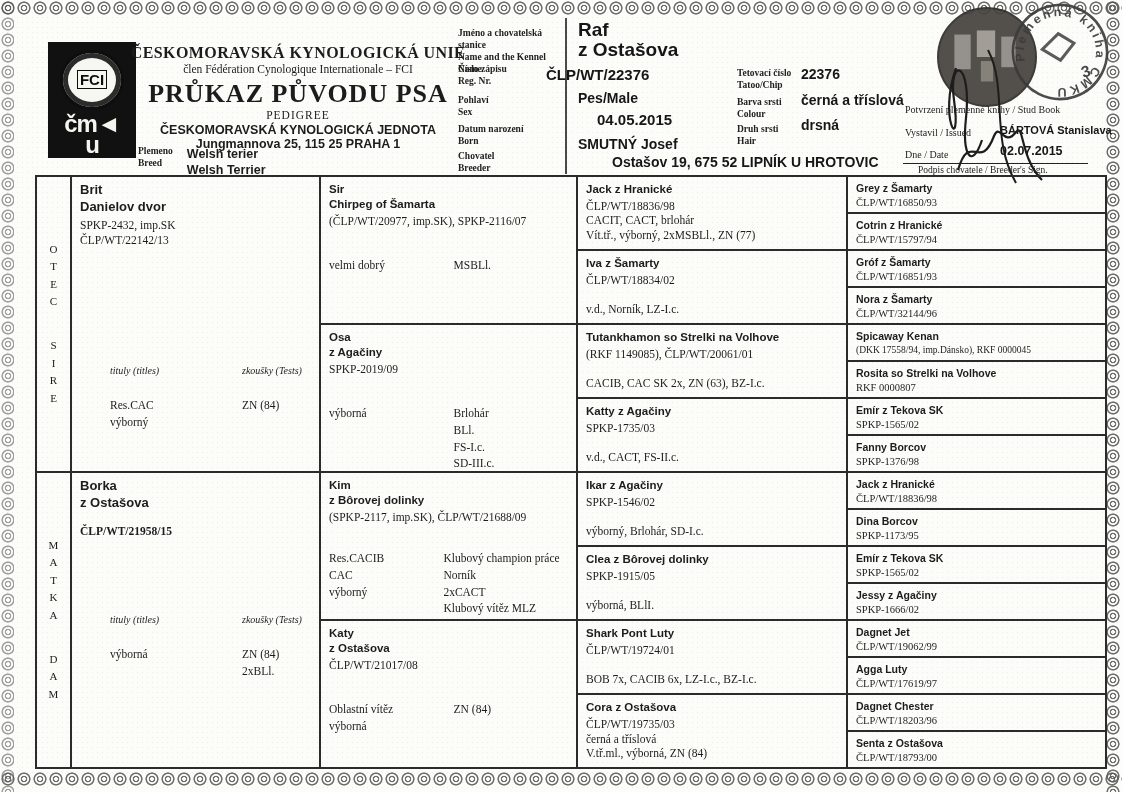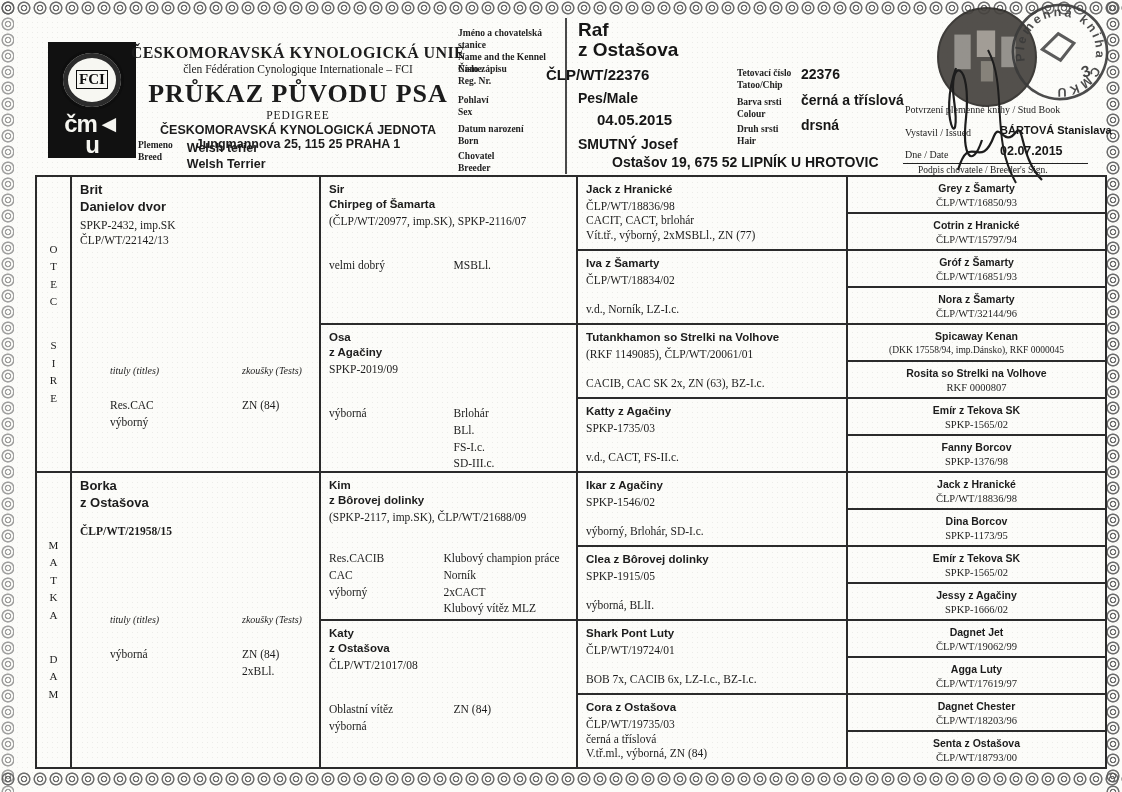--- a/index.html
+++ b/index.html
@@ -16,53 +16,53 @@
   .chain.bottom{left:0;right:0;top:771px;height:16px;}
   .chain.left{left:0;top:0;bottom:0;width:14px;opacity:.55;}
   .chain.right{left:1105px;top:0;bottom:0;width:16px;}
   .abs{position:absolute;}
   
   .logo{left:48px;top:42px;width:84px;height:112px;border:2.5px solid #111;background:#111;
     display:flex;flex-direction:column;align-items:center;}
   .fci-seal{margin-top:6px;width:58px;height:58px;border-radius:50%;background:#f7f7f2;
     border:3px solid #0e0e0e;box-shadow:inset 0 0 0 5px #2b2b2b, inset 0 0 0 7px #f7f7f2;
     display:flex;align-items:center;justify-content:center;}
-  .fci-txt{font-family:Liberation Serif, serif;font-weight:bold;font-size:15px;color:#0d0d0d;
+  .fci-txt{font-family:Liberation Sans, sans-serif;font-weight:bold;font-size:15px;color:#0d0d0d;
     border:1.5px solid #0d0d0d;padding:0 2px;background:#f7f7f2;}
   .cmku-glyph{color:#f5f5f0;font-family:"Liberation Sans",sans-serif;font-weight:bold;
     font-size:24px;line-height:.9;margin-top:3px;letter-spacing:-1px;}
   .titleblock{left:130px;top:44px;width:336px;text-align:center;}
   .t-union{font-size:16px;font-weight:bold;letter-spacing:.4px;}
   .t-member{font-size:11.5px;margin-top:1px;}
   .t-main{font-size:26px;font-weight:bold;letter-spacing:1px;margin-top:4px;}
   .t-ped{font-size:11.5px;letter-spacing:1px;}
   .t-org{font-family:"Liberation Sans",sans-serif;font-weight:bold;font-size:12.5px;margin-top:2px;}
   .t-addr{font-family:"Liberation Sans",sans-serif;font-weight:bold;font-size:12.5px;}
-  .breedrow{left:138px;top:140px;display:flex;gap:14px;}
+  .breedrow{left:138px;top:146px;display:flex;gap:14px;}
   .flabel{font-size:9.5px;line-height:1.25;color:#222;font-weight:bold;}
   .breedvals{font-family:"Liberation Sans",sans-serif;font-weight:bold;font-size:12.5px;line-height:1.3;white-space:pre-line;}
   .midlabels .flabel{position:absolute;left:0;width:110px;}
   .vline{left:565px;top:18px;width:2px;height:156px;background:#4a4a4a;}
   .val{font-family:"Liberation Sans",sans-serif;font-weight:bold;color:#161616;}
   .bigname{font-size:19px;}
   .studlbl{font-size:10px;}
   .signline{border-top:1.5px solid #222;}
   
   .stamp-ring{left:1008px;top:0px;width:104px;height:104px;transform:rotate(-18deg);opacity:.9;}
   .stamp-photo{left:936px;top:6px;width:102px;height:102px;opacity:.92;}
   .sig{left:928px;top:48px;width:180px;height:140px;}
   .sig2{left:950px;top:118px;width:110px;height:70px;}
   
   .ptable{left:35px;top:175px;width:1068px;height:590px;display:flex;border:2.5px solid #2b2b2b;}
   .pcol{display:flex;flex-direction:column;border-right:2px solid #2b2b2b;min-width:0;}
   .pcol.strip{width:33px;}
   .pcol.gen1{width:247px;}
   .pcol.gen2{width:255px;}
   .pcol.gen3{width:268px;}
-  .pcol.gen4{flex:1;border-right:none;text-align:center;}
+  .pcol.gen4{flex:1;border-right:none;}
   .cell{position:relative;border-bottom:2px solid #2b2b2b;padding:5px 8px;overflow:hidden;}
   .pcol .cell:last-child{border-bottom:none;}
   .c8{flex:8;}.c4{flex:4;}.c2{flex:2;}.c1{flex:1;}
   .stripcell{display:flex;flex-direction:column;align-items:center;justify-content:center;gap:26px;
     font-size:11px;line-height:1.6;white-space:pre-line;text-align:center;padding:0;}
   .pname{font-family:"Liberation Sans",sans-serif;font-weight:bold;font-size:11.5px;line-height:1.3;white-space:pre-line;}
   .pname.g1{font-size:13px;}
   .pname.g4{font-size:10.5px;line-height:1.25;}
   .reg{font-size:11.5px;margin-top:2px;white-space:pre-line;line-height:1.35;}
   .reg.g4{font-size:10.5px;margin-top:1px;}

